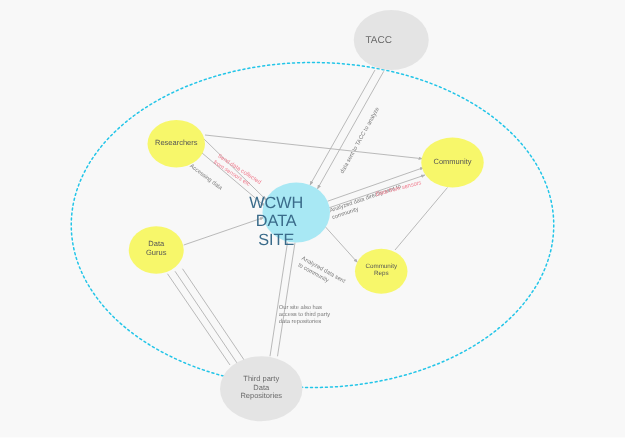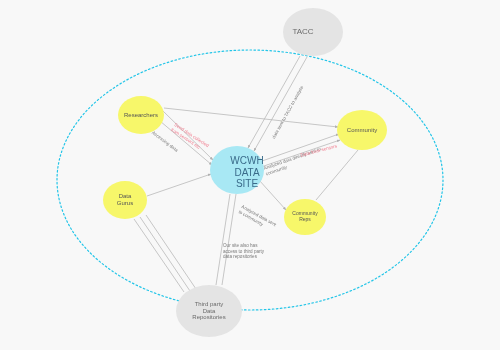--- a/index.html
+++ b/index.html
@@ -70,21 +70,21 @@
         <ellipse cx="237" cy="170" rx="27" ry="24" fill="#a8e8f4" stroke="none"></ellipse>
         <ellipse cx="313" cy="32" rx="30" ry="24" fill="#e4e4e4" stroke="none"></ellipse>
         <ellipse cx="141" cy="115" rx="23" ry="19" fill="#f7f76a" stroke="none"></ellipse>
         <ellipse cx="362" cy="130" rx="25" ry="20" fill="#f7f76a" stroke="none"></ellipse>
         <ellipse cx="305" cy="217" rx="21" ry="18" fill="#f7f76a" stroke="none"></ellipse>
         <ellipse cx="125" cy="200" rx="22" ry="19" fill="#f7f76a" stroke="none"></ellipse>
         <ellipse cx="209" cy="311" rx="33" ry="26" fill="#e4e4e4" stroke="none"></ellipse>
       </g>
   </svg>
   <div id="node-labels-layer">
-      <div class="node-label" style="left: 220px; width: 54px; font-size: 10px; color: rgb(58, 107, 138); top: 155.338px;">WCWH
+      <div class="node-label" style="left: 194px; width: 54px; font-size: 13px; color: rgb(58, 107, 138); top: 155.338px;">WCWH
 DATA
 SITE</div>
       <div class="node-label" style="left: 283px; width: 40px; font-size: 8px; color: rgb(106, 106, 106); top: 27.4px;">TACC</div>
       <div class="node-label" style="left: 118px; width: 46px; font-size: 6px; color: rgb(85, 85, 85); top: 111.55px;">Researchers</div>
       <div class="node-label" style="left: 337px; width: 50px; font-size: 6px; color: rgb(85, 85, 85); top: 126.55px;">Community</div>
       <div class="node-label" style="left: 284px; width: 42px; font-size: 5px; color: rgb(85, 85, 85); top: 211.25px;">Community
 Reps</div>
       <div class="node-label" style="left: 103px; width: 44px; font-size: 6px; color: rgb(85, 85, 85); top: 193.1px;">Data
 Gurus</div>
       <div class="node-label" style="left: 176px; width: 66px; font-size: 6px; color: rgb(106, 106, 106); top: 300.65px;">Third party

